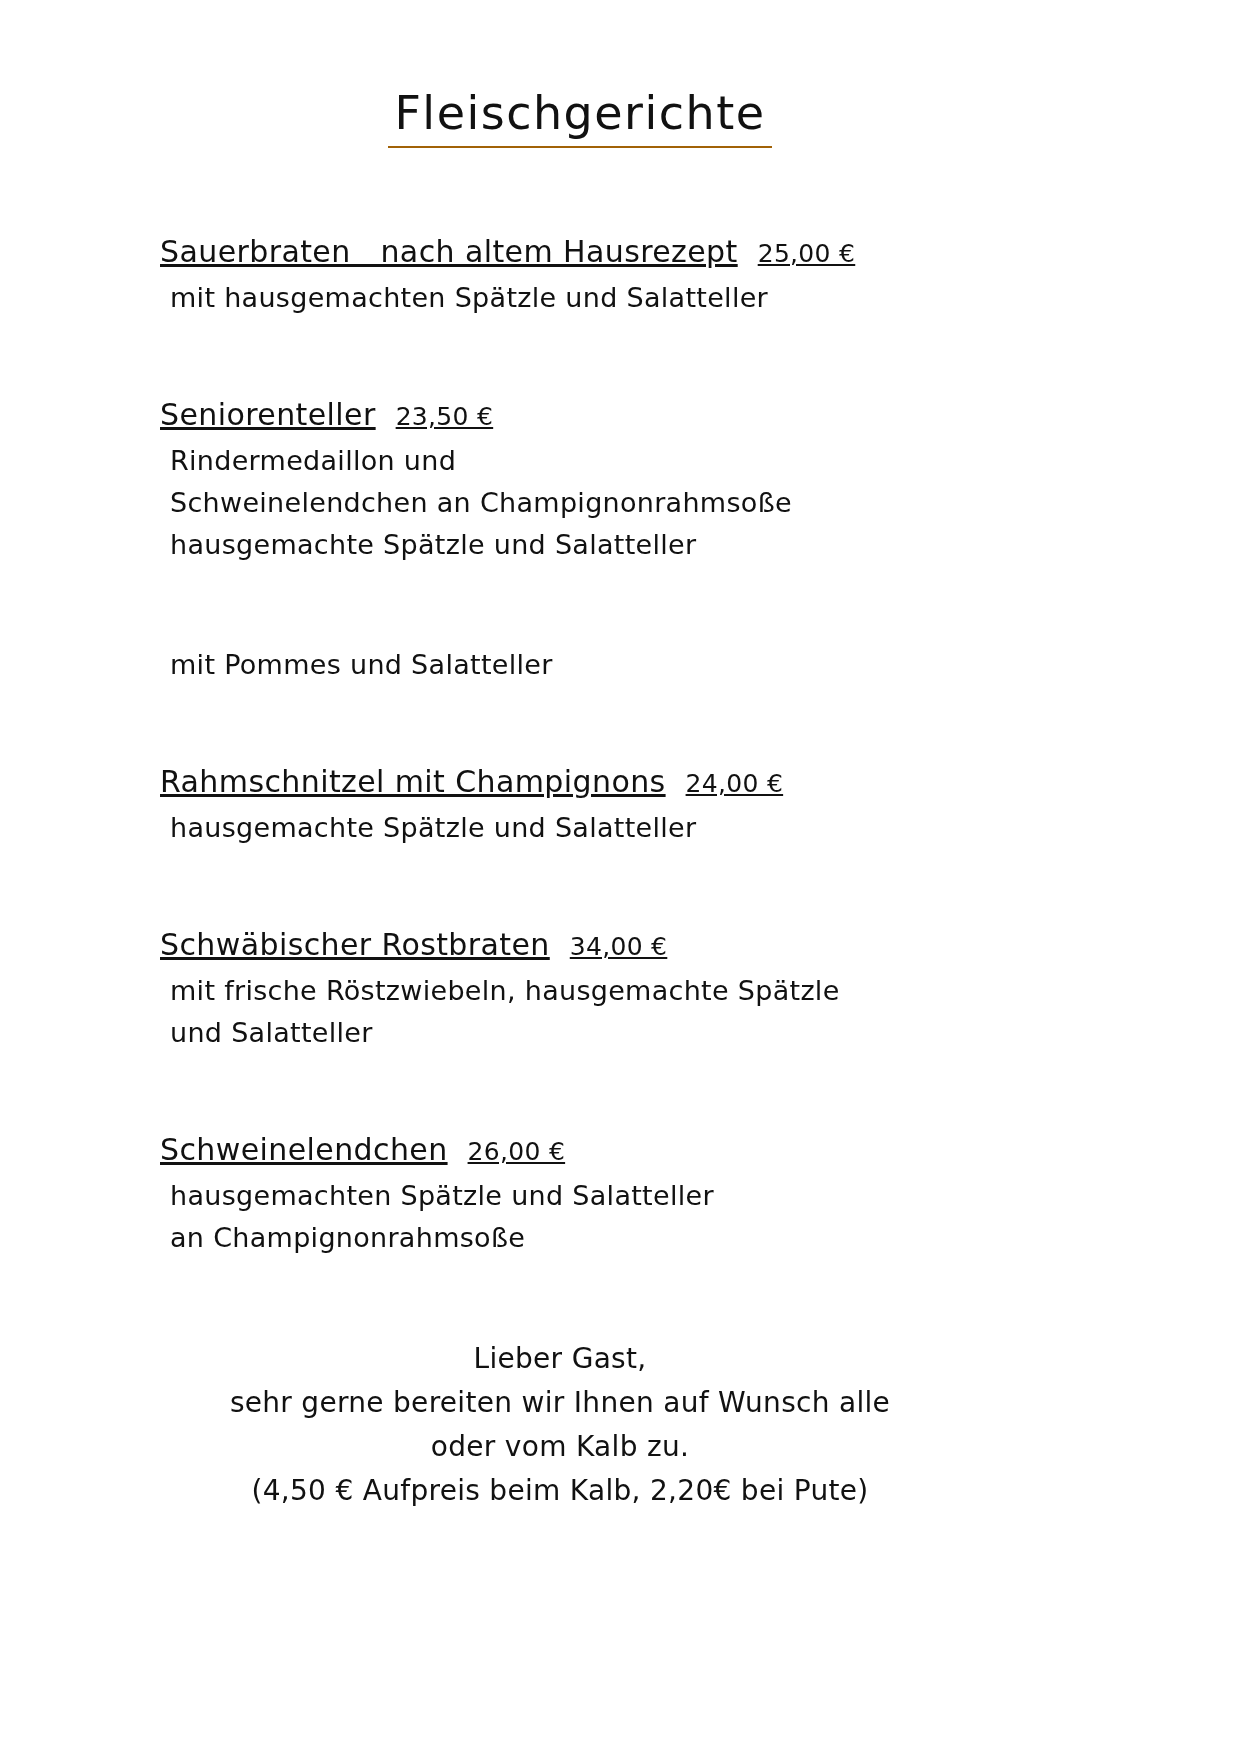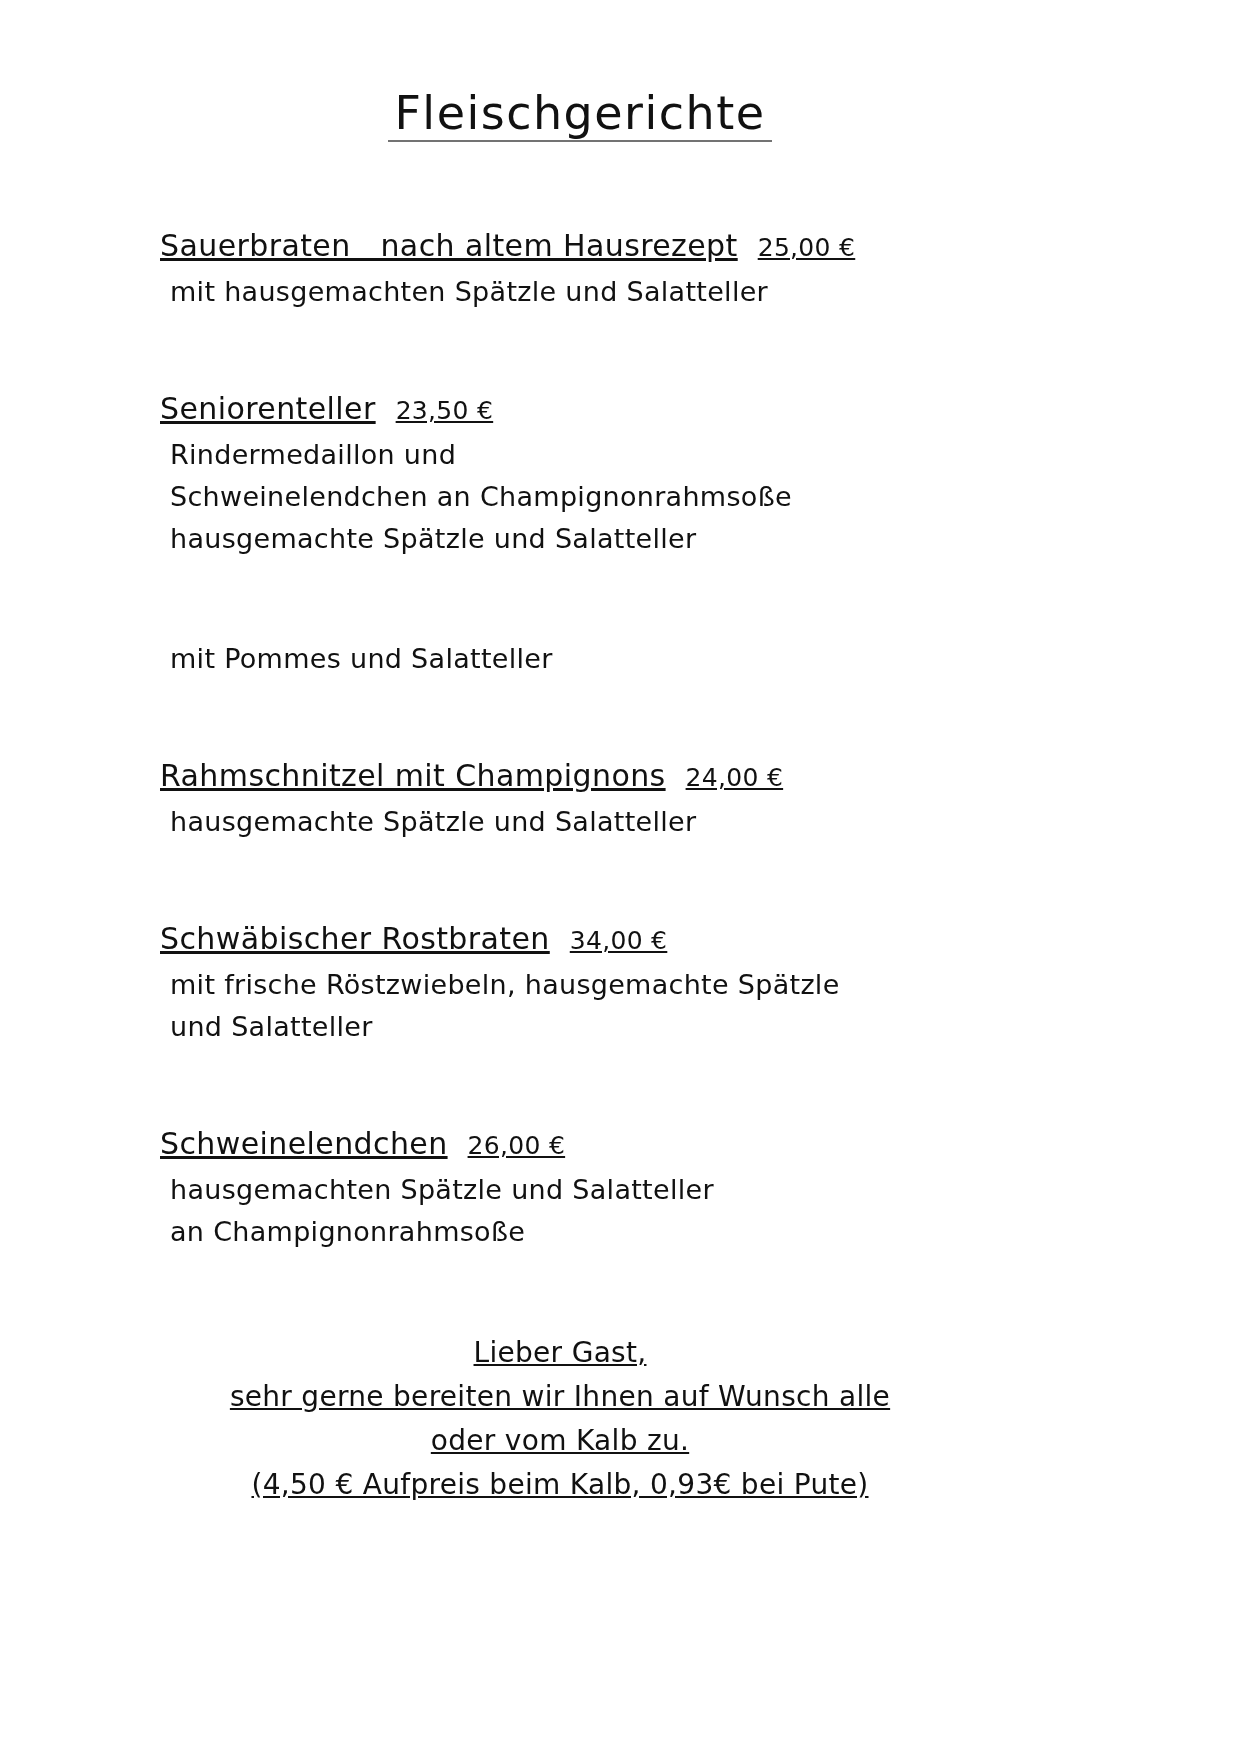--- a/index.html
+++ b/index.html
@@ -21,22 +21,22 @@
   .title-wrap {
     width: 840px;
     text-align: center;
     margin-bottom: 86px;
   }
   .page-title {
     display: inline-block;
     font-size: 46px;
     font-weight: 500;
     letter-spacing: 1.5px;
-    border-bottom: 2px solid #737373;
-    padding: 0 6px 0 6px;
+    border-bottom: 2px solid #a16207;
+    padding: 0 6px 6px 6px;
   }
   
   .menu-list { width: 947px; }
   .menu-item { margin-bottom: 78px; }
   .name-row {
     display: flex;
     justify-content: flex-start;
     align-items: baseline;
     margin-bottom: 8px;
     text-decoration: underline;
@@ -57,21 +57,20 @@
     font-size: 27px;
     letter-spacing: 0.3px;
     line-height: 42px;
     white-space: pre-wrap;
   }
   
   .footer-note {
     width: 800px;
     margin-top: 36px;
     text-align: center;
-    text-decoration: underline;
   }
   .note-line {
     font-size: 28px;
     letter-spacing: 0.3px;
     line-height: 44px;
     white-space: pre-wrap;
   }
 </style>
 </head>
 <body>
@@ -143,16 +142,16 @@
         <div class="desc-line">an Champignonrahmsoße</div>
       </div>
     </div>
 
   </div>
 
   <div class="footer-note">
     <div class="note-line">Lieber Gast,</div>
     <div class="note-line">sehr gerne bereiten wir Ihnen auf Wunsch alle</div>
     <div class="note-line">oder vom Kalb zu.</div>
-    <div class="note-line">(4,50 € Aufpreis beim Kalb, 0,93€ bei Pute)</div>
+    <div class="note-line">(4,50 € Aufpreis beim Kalb, 2,20€ bei Pute)</div>
   </div>
 
 </div>
 
 </body></html>

